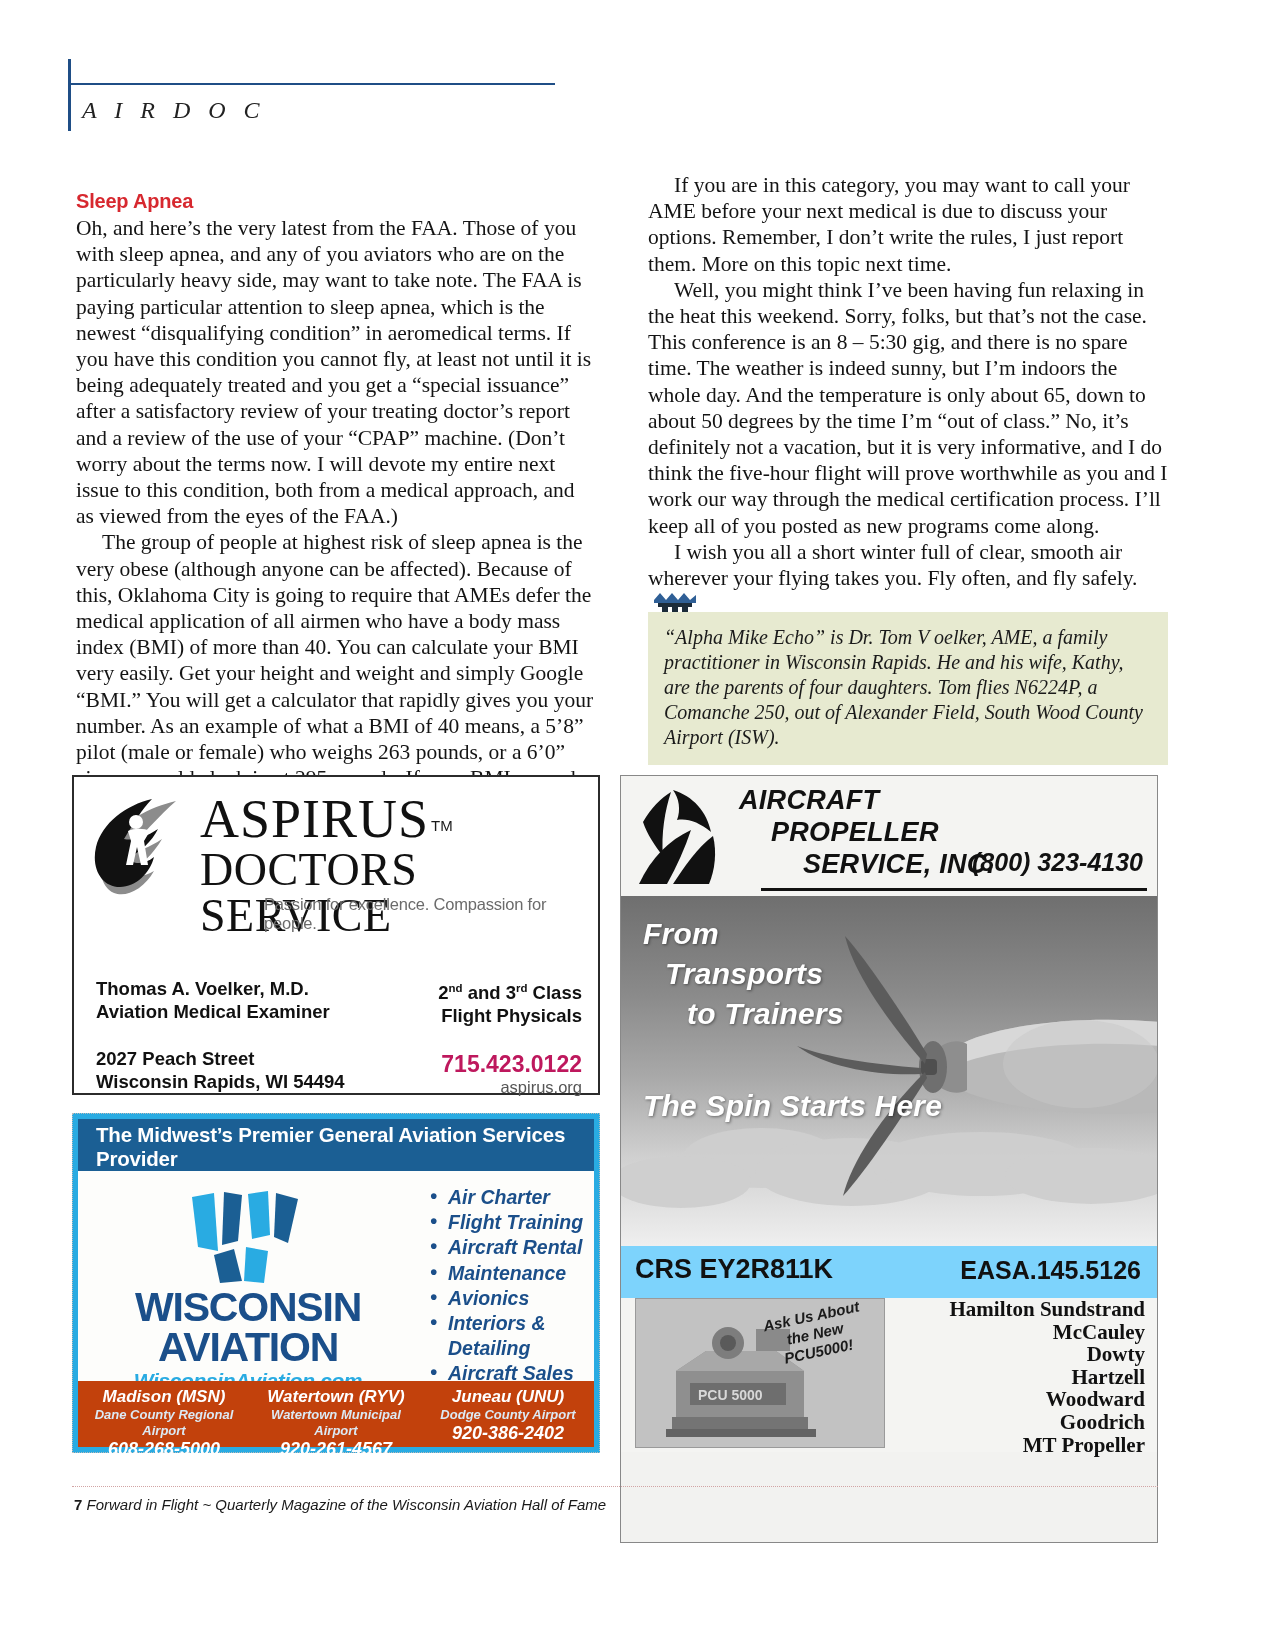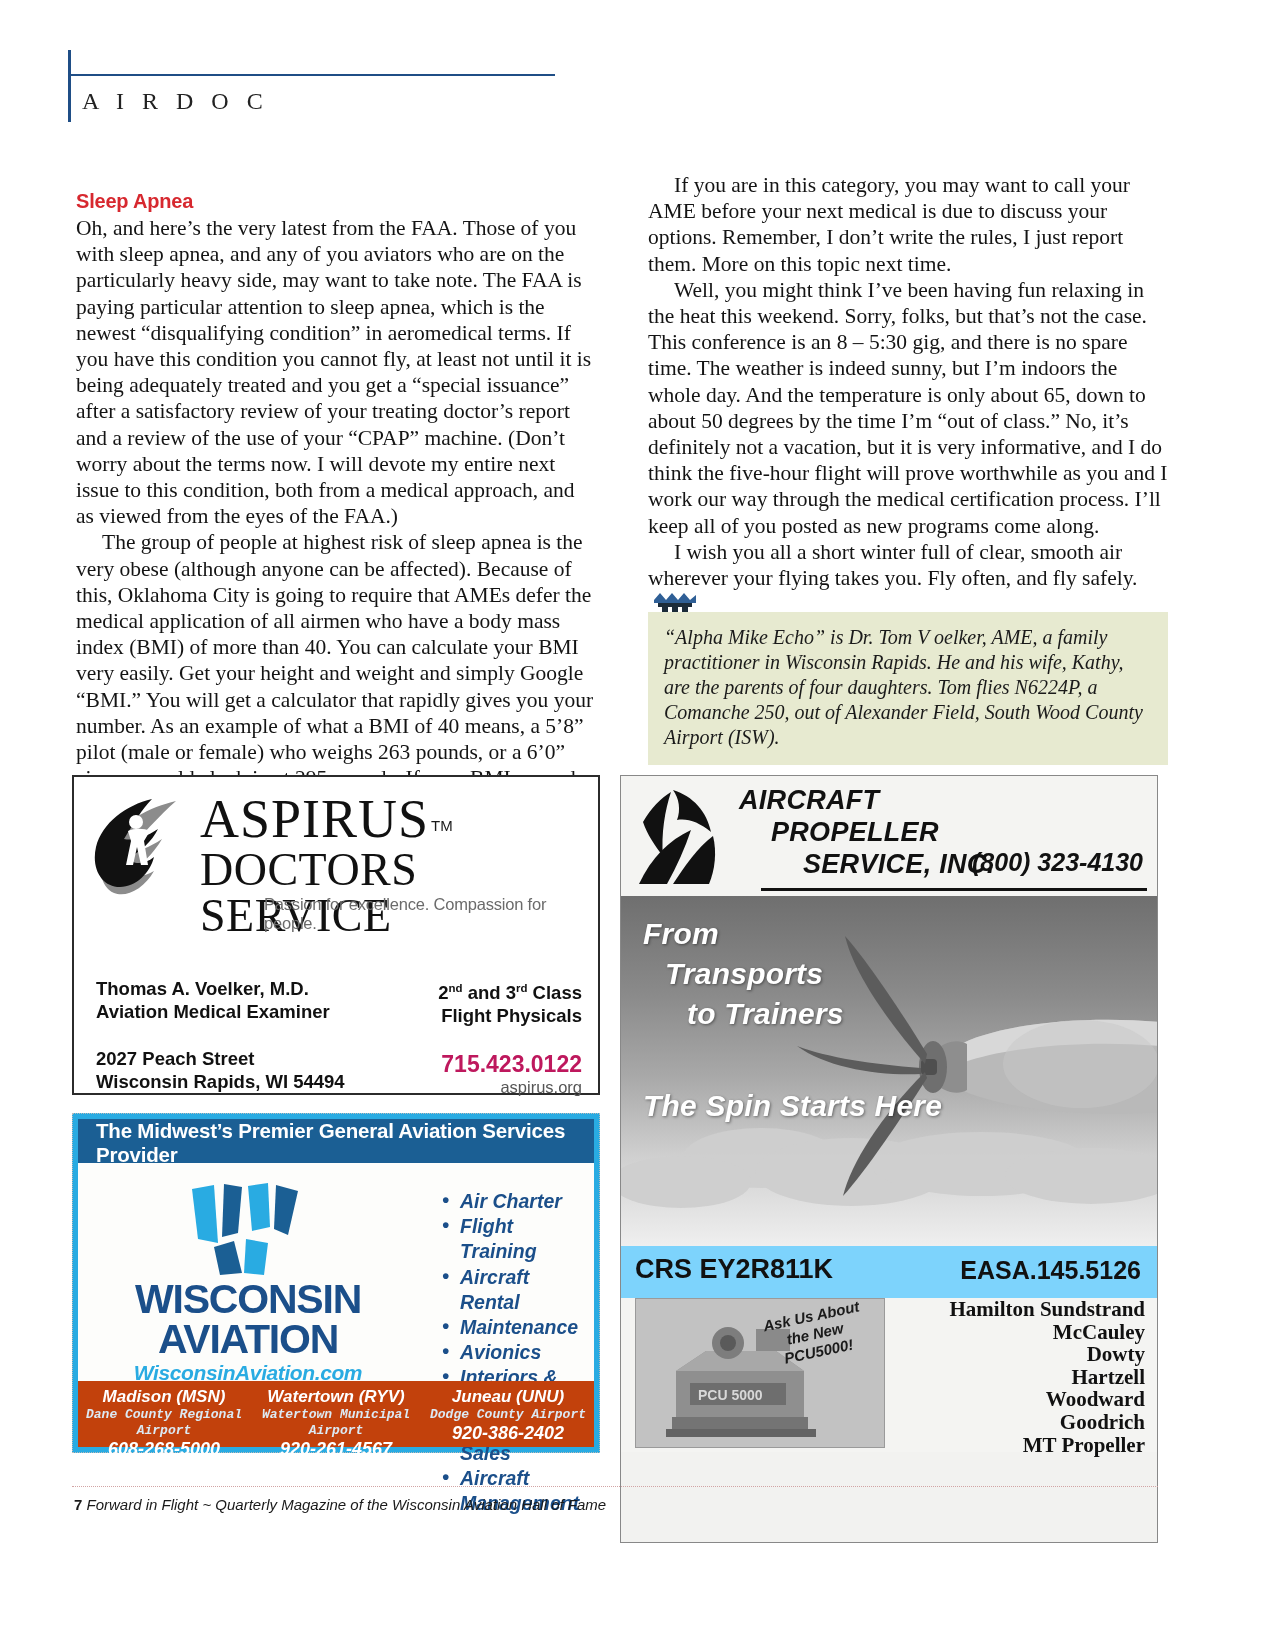--- a/index.html
+++ b/index.html
@@ -7,21 +7,21 @@
     width:1275px; height:1650px;
     background:#ffffff;
     font-family:"Liberation Serif", serif;
     color:#1a1a1a;
     position:relative;
     overflow:hidden;
   }
   .page { position:absolute; inset:0; }
 
   
-  .masthead { position:absolute; left:68px; top:50px; width:1090px; height:80px; }
+  .masthead { position:absolute; left:68px; top:59px; width:1090px; height:80px;font-style:italic; }
   .mast-vrule {
     position:absolute; left:0; top:0; width:3px; height:72px; background:#1f4e86;
   }
   .mast-hrule {
     position:absolute; left:0; top:24px; width:487px; height:2px; background:#1f4e86;
   }
   .mast-title {
     position:absolute; left:14px; top:38px;
     font-family:"Liberation Serif", serif;
     font-size:24px; letter-spacing:6px; color:#222;
@@ -101,22 +101,22 @@
   .asp-url { font-size:16.5px; color:#555; line-height:20px; }
   .sup { font-size:.62em; vertical-align:super; }
 
   
   .ad-wisav {
     left:72px; top:1113px; width:528px; height:340px;
     background:#29abe2; padding:5px; border:1px dotted #bbb;
   }
   .wisav-inner { position:relative; width:100%; height:100%; background:#ffffff; }
   .wisav-head {
-    height:44px; background:#1b5f94;
-    display:flex; align-items:flex-start; padding-left:18px;
+    height:52px; background:#1b5f94;
+    display:flex; align-items:flex-end; padding-left:18px;
   }
   .wisav-head span {
     font-family:"Liberation Sans", sans-serif; font-weight:bold;
     font-size:20.5px; color:#ffffff; letter-spacing:-.2px;
   }
   .wisav-body { position:relative; height:226px; background:#fdfdfb; }
   .wisav-logo { position:absolute; left:10px; top:18px; width:320px; }
   .wa-mark { display:block; margin:0 auto 2px auto; }
   .wa-t1 {
     font-family:"Liberation Sans", sans-serif; font-weight:bold;
@@ -125,39 +125,39 @@
   }
   .wa-t2 {
     font-family:"Liberation Sans", sans-serif; font-weight:bold;
     font-size:41px; line-height:41px; color:#1b4f8a; text-align:center;
     letter-spacing:-1.2px;
   }
   .wa-url {
     font-family:"Liberation Sans", sans-serif; font-weight:bold; font-style:italic;
     font-size:21px; color:#29abe2; text-align:center; letter-spacing:-.4px; margin-top:1px;
   }
-  .wisav-list { position:absolute; left:352px; top:14px; margin:12px; padding:0; list-style:none; }
+  .wisav-list { position:absolute; left:352px; top:14px; margin:0; padding:0; list-style:none; }
   .wisav-list li {
     font-family:"Liberation Sans", sans-serif; font-weight:bold; font-style:italic;
     font-size:19.5px; line-height:25.2px; color:#1b4f8a; position:relative; padding-left:18px;
   }
   .wisav-list li:before {
     content:"\2022"; position:absolute; left:0; top:-1px; font-size:20px; color:#1b4f8a;
   }
   .wisav-foot {
     position:absolute; left:0; right:0; bottom:0; height:66px; background:#c2410c;
     display:flex;
   }
   .wisav-loc { flex:1; text-align:center; padding-top:6px; }
   .loc-name {
     font-family:"Liberation Sans", sans-serif; font-weight:bold; font-style:italic;
     font-size:17px; color:#ffffff; line-height:20px;
   }
   .loc-air {
-    font-family:Liberation Mono, monospace; font-weight:bold; font-style:italic;
+    font-family:Liberation Sans, sans-serif; font-weight:bold; font-style:italic;
     font-size:13px; color:#dce9f3; line-height:16px;
   }
   .loc-tel {
     font-family:"Liberation Sans", sans-serif; font-weight:bold; font-style:italic;
     font-size:18px; color:#ffffff; line-height:21px;
   }
 
   
   .ad-prop {
     left:620px; top:775px; width:538px; height:768px;

